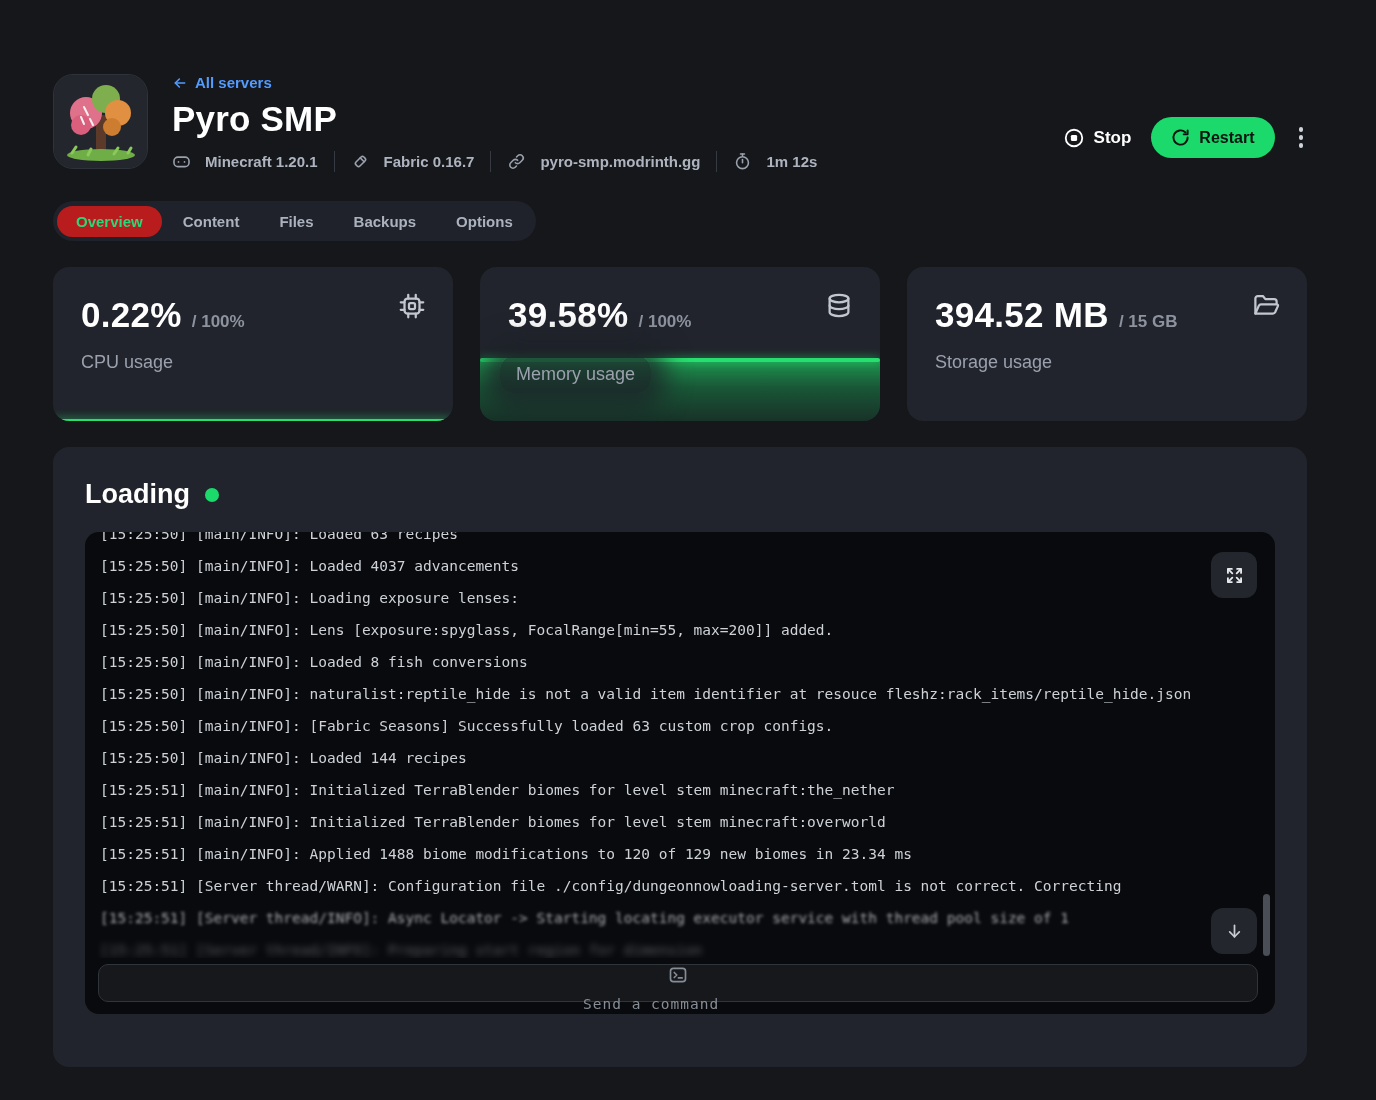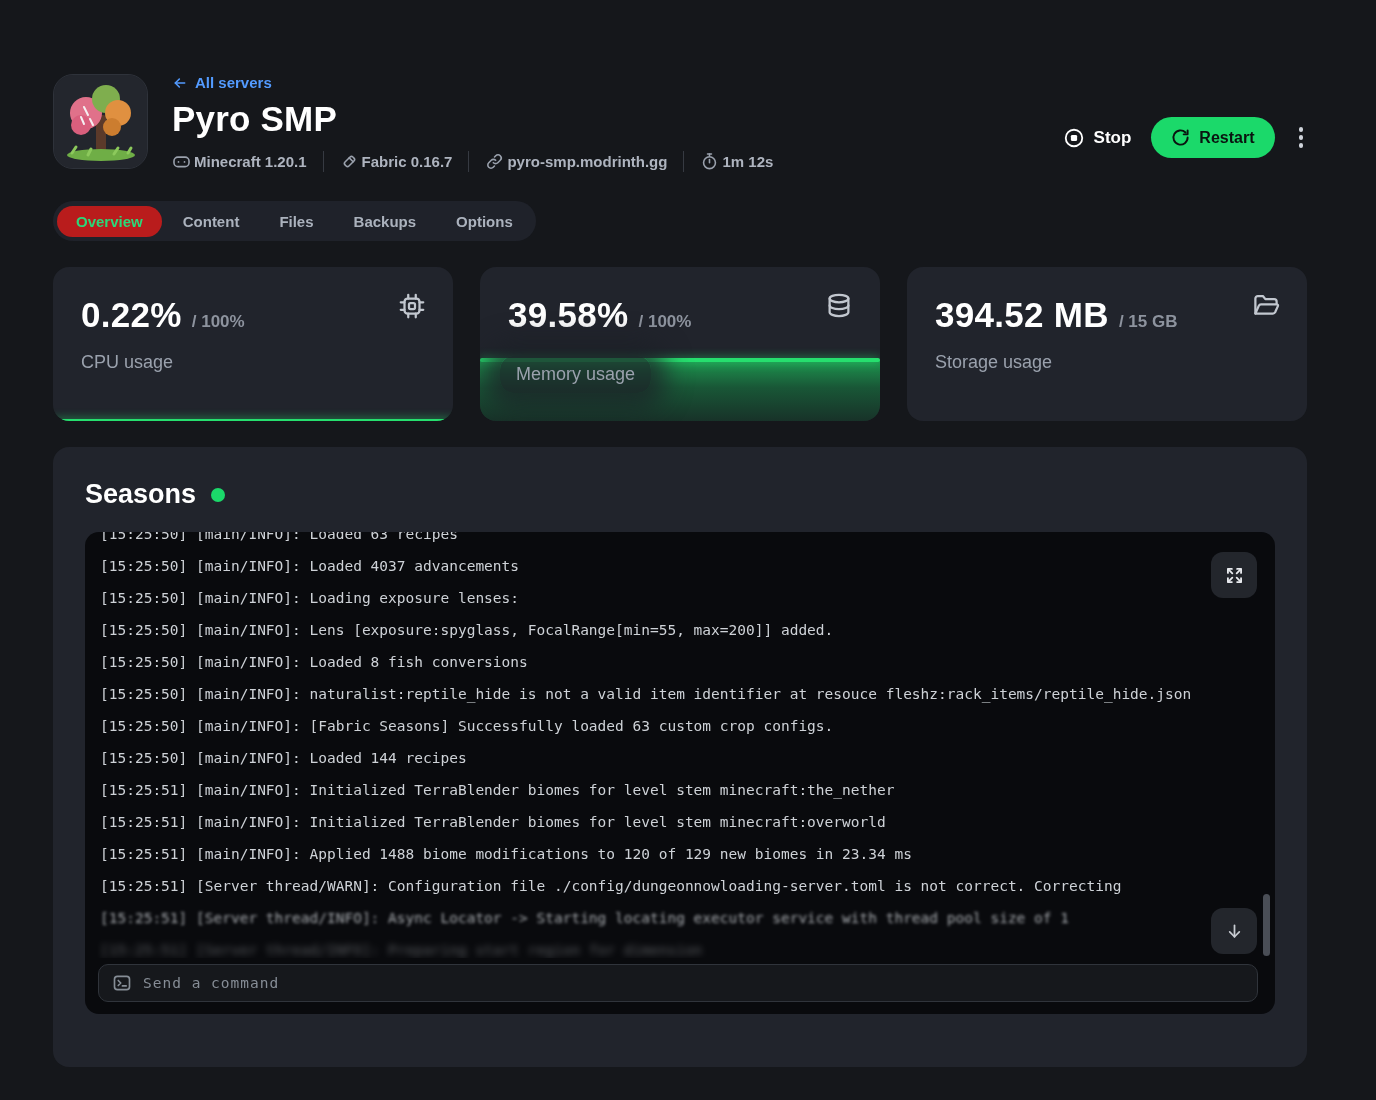--- a/index.html
+++ b/index.html
@@ -21,21 +21,21 @@
   }
   .header-info { margin-left:24px; padding-top:0; }
   .back-link {
     display:inline-flex; align-items:center; gap:7px;
     color:#539bff; font-size:15px; font-weight:600; text-decoration:none;
     margin-top:0;
   }
   .back-link svg { width:16px; height:16px; }
   .page-title { font-size:35px; font-weight:800; letter-spacing:.2px; color:#fff; margin-top:5px; line-height:1.1; }
   .meta-row { display:flex; align-items:center; gap:16px; margin-top:13px; }
-  .meta-item { display:flex; align-items:center; gap:3px; color:#aeb4bf; font-size:15px; font-weight:700; }
+  .meta-item { display:flex; align-items:center; gap:14px; color:#aeb4bf; font-size:15px; font-weight:700; }
   .meta-item svg { width:19px; height:19px; color:#9aa1ad; }
   .meta-divider { width:1px; height:21px; background:#363a42; }
 
   .header-actions { position:absolute; right:0; top:43px; display:flex; align-items:center; gap:20px; }
   .stop-button {
     display:flex; align-items:center; gap:9px; background:transparent; border:none;
     color:#fff; font-size:17px; font-weight:700; cursor:pointer; font-family:inherit;
   }
   .stop-button svg { width:22px; height:22px; }
   .restart-button {
@@ -114,21 +114,21 @@
   .expand-btn { top:20px; right:18px; }
   .scroll-bottom-btn { bottom:60px; right:18px; color:#c8ccd2; }
   .scrollbar-thumb {
     position:absolute; right:5px; bottom:58px; width:7px; height:62px;
     border-radius:4px; background:#4a4e56; cursor:pointer;
   }
 
   .command-row {
     position:absolute; left:13px; right:17px; bottom:12px; height:38px;
     display:flex; align-items:center; gap:11px;
-    background:#16181c; border:1px solid #30343b; border-radius:10px; padding:0 13px;
+    background:#16181c; border:1px solid #30343b; border-radius:10px; padding:0 13px;flex-direction:column;
   }
   .command-row svg { width:20px; height:20px; color:#868d96; flex:0 0 auto; }
   .command-input {
     flex:1; background:transparent; border:none; outline:none;
     font-family:"DejaVu Sans Mono", monospace; font-size:14.5px; color:#ced2d7;
   }
   .command-input::placeholder { color:#868d96; letter-spacing:1px; }
 </style>
 </head>
 <body>
@@ -282,21 +282,21 @@
               <path d="M3.5 18l2.7-6.1A2 2 0 0 1 8 10.7h12.6a1 1 0 0 1 .9 1.4L19.3 17a2 2 0 0 1-1.8 1H3.5z"></path>
             </svg>
         </span>
       </div>
 
     </section>
 
     
     <section class="console-panel">
       <div class="console-title-row">
-        <h2 class="console-title">Seasons</h2>
+        <h2 class="console-title">Loading</h2>
         <span class="status-dot"></span>
       </div>
 
       <div class="console-box">
         <div class="console-viewport">
           <div class="console-log">
 
               <div class="console-line">[15:25:50] [main/INFO]: Loaded 63 recipes</div>
 
               <div class="console-line">[15:25:50] [main/INFO]: Loaded 4037 advancements</div>

